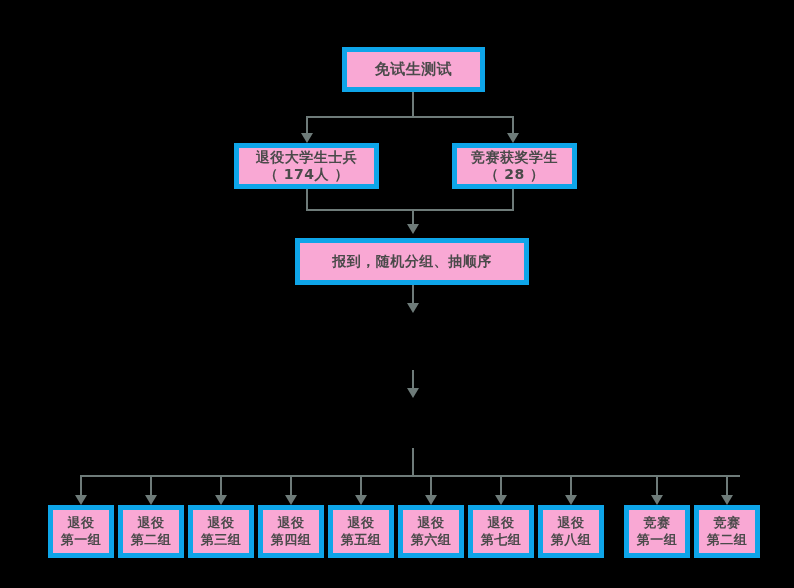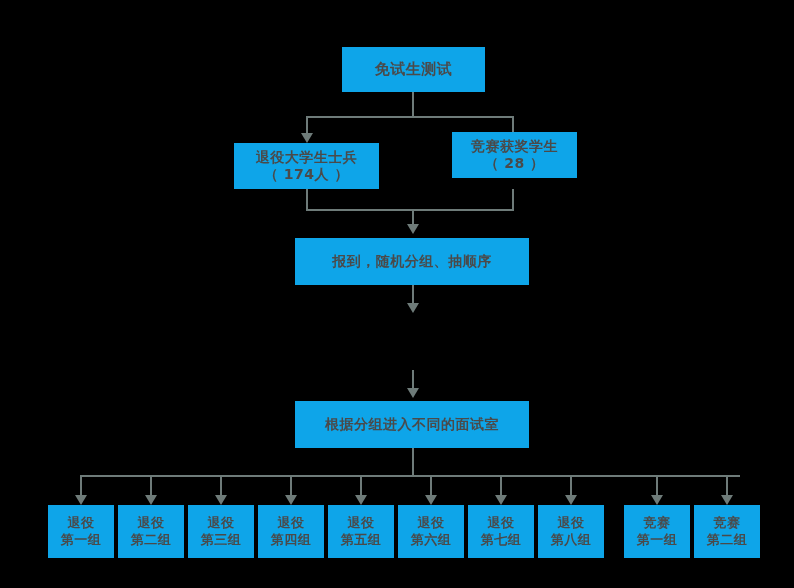--- a/index.html
+++ b/index.html
@@ -17,21 +17,21 @@
     width: 794px;
     height: 588px;
     background: #000000;
     overflow: hidden;
   }
 
   
   .node {
     position: absolute;
     box-sizing: border-box;
-    background: #0ea5e9;
+    background: #f9a8d4;
     border: 5px solid #0ea5e9;
     color: #4a4a4a;
     font-weight: bold;
     display: flex;
     align-items: center;
     justify-content: center;
     text-align: center;
     line-height: 1.25;
     letter-spacing: 0.5px;
     white-space: pre-line;
@@ -69,39 +69,38 @@
   <div class="conn hline" style="left:306px; top:116px; width:208px; height:2px;"></div>
 
   <div class="conn vline" style="left:306px; top:116px; width:2px; height:19px;"></div>
   <div class="arrowhead" style="left:301px; top:133px;"></div>
 
   <div class="conn vline" style="left:512px; top:116px; width:2px; height:19px;"></div>
   <div class="arrowhead" style="left:507px; top:133px;"></div>
 
   <div class="node md" style="left:234px; top:143px; width:145px; height:46px;">退役大学生士兵
 （ 174人 ）</div>
-  <div class="node md" style="left:452px; top:132px; width:125px; height:46px;">竞赛获奖学生
+  <div class="node md" style="left:452px; top:143px; width:125px; height:46px;">竞赛获奖学生
 （ 28 ）</div>
 
   <div class="conn vline" style="left:306px; top:189px; width:2px; height:21px;"></div>
   <div class="conn vline" style="left:512px; top:189px; width:2px; height:21px;"></div>
   <div class="conn hline" style="left:306px; top:209px; width:208px; height:2px;"></div>
   <div class="conn vline" style="left:412px; top:209px; width:2px; height:17px;"></div>
   <div class="arrowhead" style="left:407px; top:224px;"></div>
 
   <div class="node md" style="left:295px; top:238px; width:234px; height:47px;font-family:Liberation Serif, serif;">报到，随机分组、抽顺序</div>
 
   <div class="conn vline" style="left:412px; top:285px; width:2px; height:20px;"></div>
   <div class="arrowhead" style="left:407px; top:303px;"></div>
 
 
   <div class="conn vline" style="left:412px; top:370px; width:2px; height:20px;"></div>
   <div class="arrowhead" style="left:407px; top:388px;"></div>
 
-  <div class="node md" style="left:295px; top:401px; width:234px; height:47px;">根据分组进入不同的面试室</div>
 
   <div class="conn vline" style="left:412px; top:448px; width:2px; height:28px;"></div>
   <div class="conn hline" style="left:80px; top:475px; width:660px; height:2px;"></div>
 
   <div class="conn vline" style="left:80px;  top:475px; width:2px; height:22px;"></div>
   <div class="arrowhead" style="left:75px;  top:495px;"></div>
 
   <div class="conn vline" style="left:150px; top:475px; width:2px; height:22px;"></div>
   <div class="arrowhead" style="left:145px; top:495px;"></div>
 

